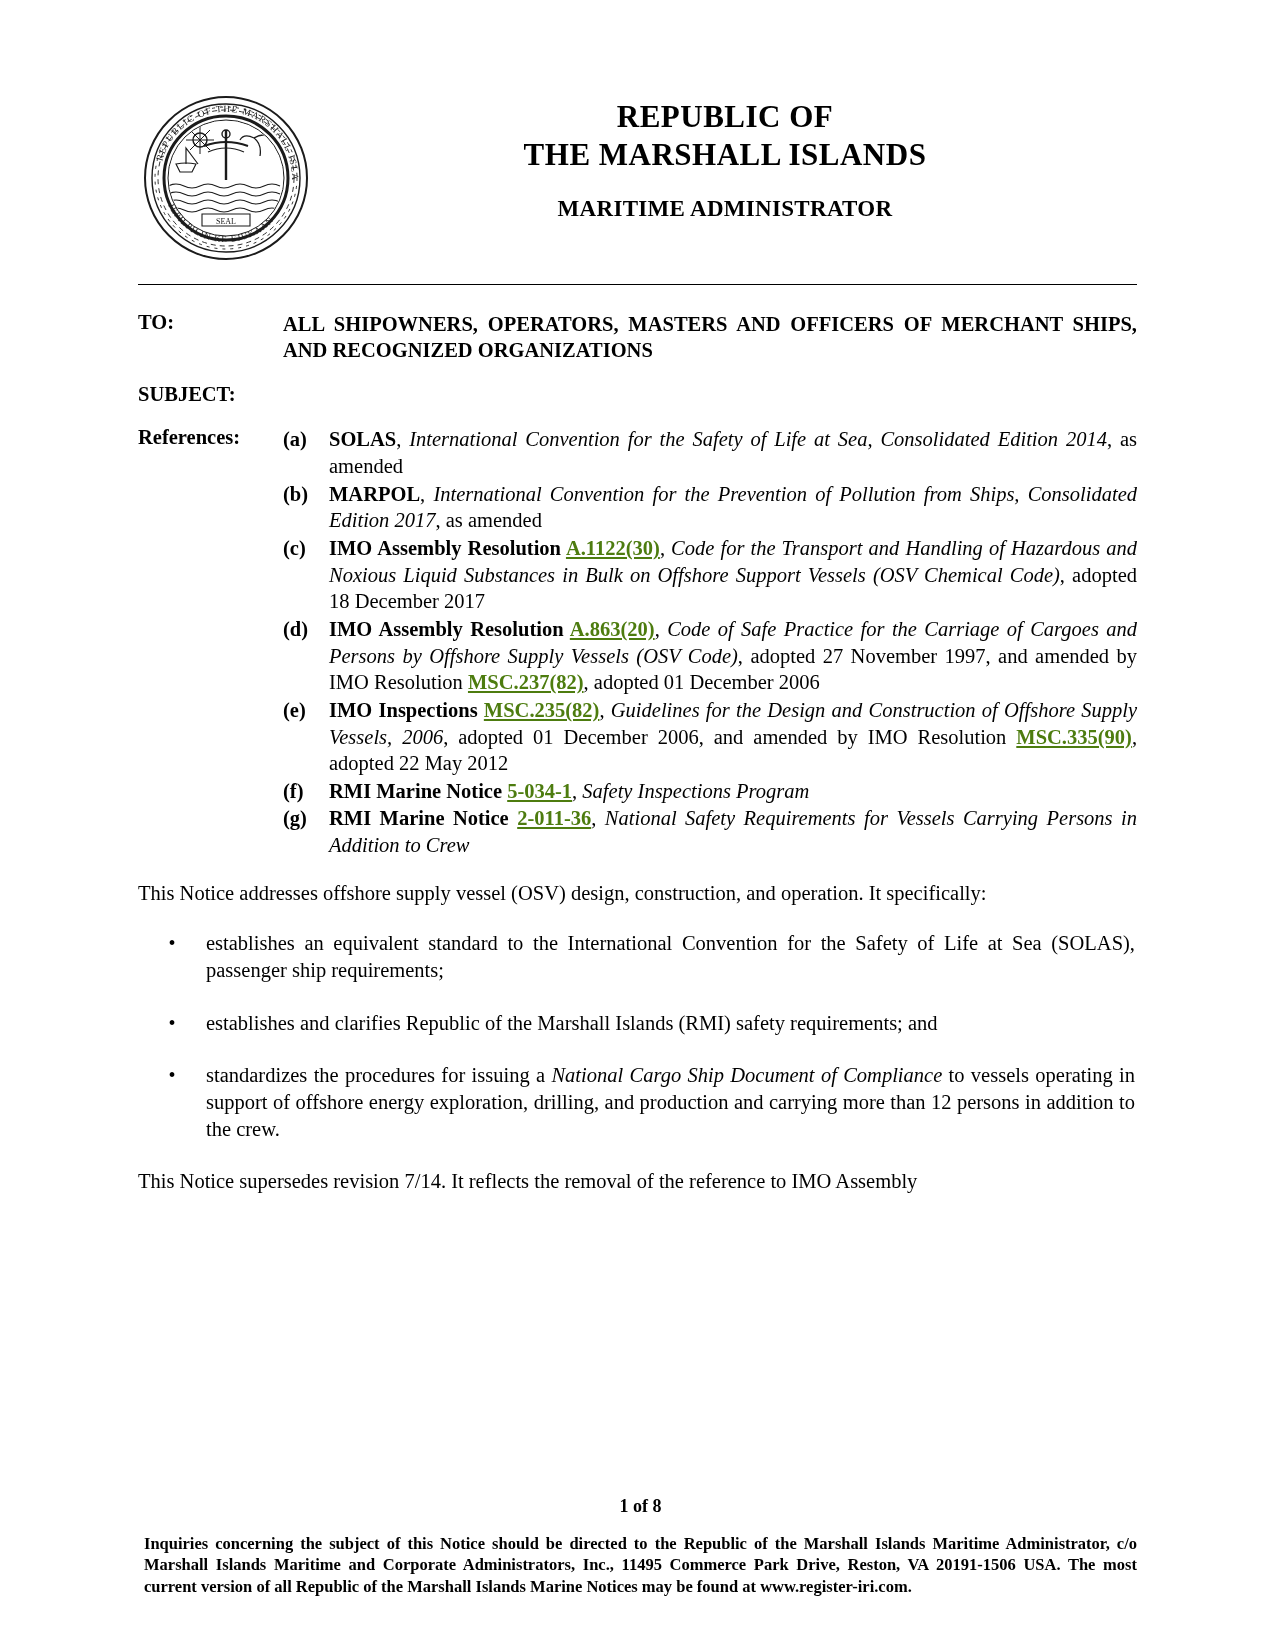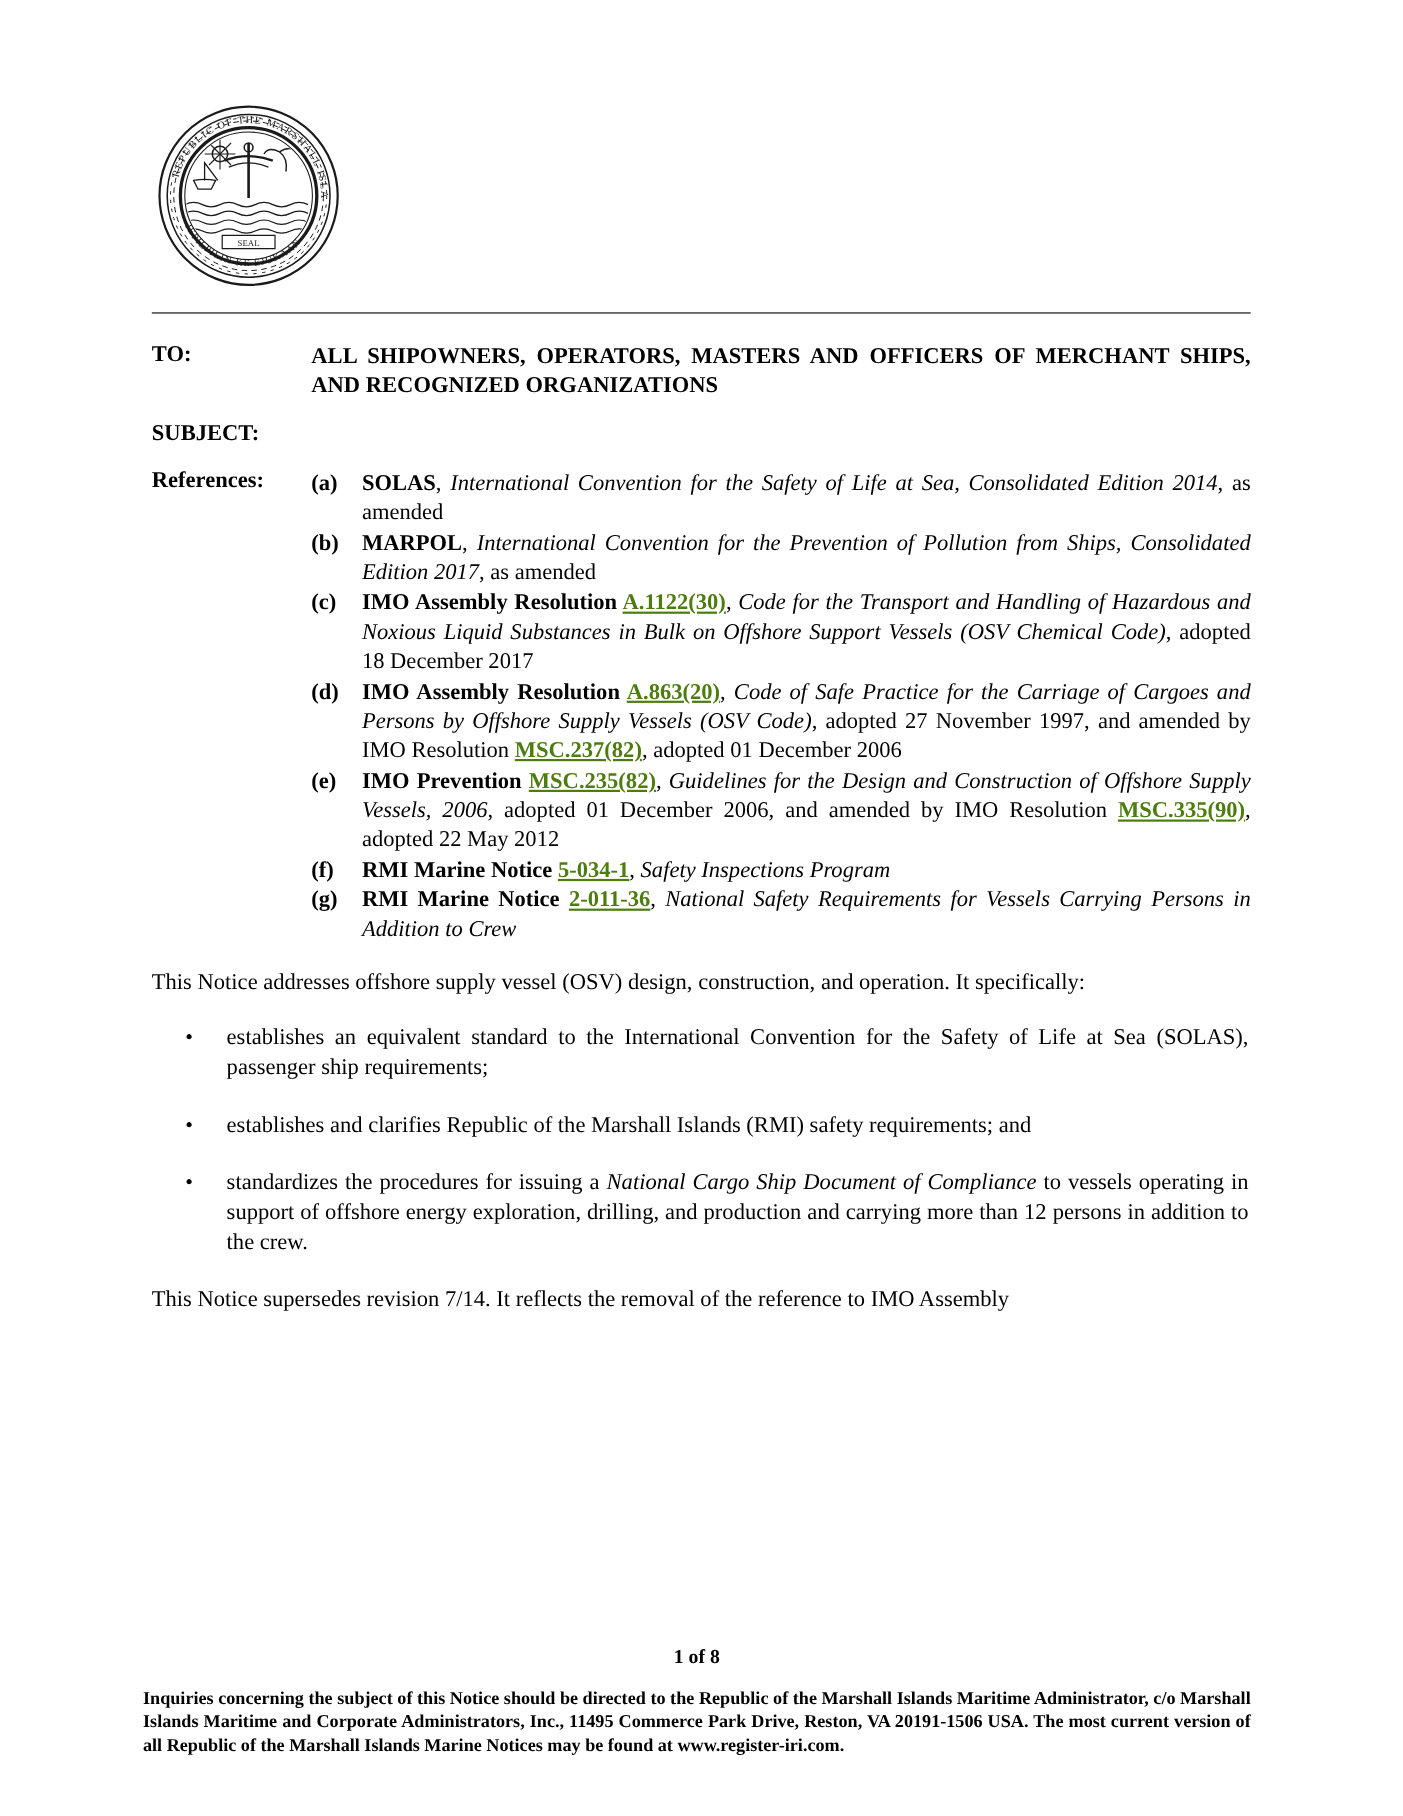--- a/index.html
+++ b/index.html
@@ -162,21 +162,21 @@
   }
   .bullet-text {
     flex: 1 1 auto;
     text-align: justify;
     padding-right: 2px;
   }
 
   
   .footer {
     position: absolute;
-    left: 130px;
+    left: 144px;
     right: 138px;
     bottom: 54px;
   }
   .page-num {
     text-align: center;
     font-weight: bold;
     font-size: 18px;
     margin-bottom: 16px;
   }
   .footer-text {
@@ -258,20 +258,25 @@
         </defs>
         <text font-family="'Liberation Serif', serif" font-size="9.5" fill="#1b1b1b" letter-spacing="1.2">
           <textPath href="#topArc" startOffset="8%">REPUBLIC OF THE MARSHALL ISLANDS</textPath>
         </text>
         <text font-family="'Liberation Serif', serif" font-size="9" fill="#1b1b1b" letter-spacing="1.1">
           <textPath href="#botArc" startOffset="14%">JEPILPILIN KE EJUKAAN</textPath>
         </text>
       </svg>
     </div>
 
+    <div class="header-center">
+      <div class="hdr-line1">REPUBLIC OF</div>
+      <div class="hdr-line2">THE MARSHALL ISLANDS</div>
+      <div class="hdr-line3">MARITIME ADMINISTRATOR</div>
+    </div>
 
   </div>
 
   <hr class="hr-rule">
 
   <div class="row">
     <div class="row-label">TO:</div>
     <div class="row-content to-text">ALL SHIPOWNERS, OPERATORS, MASTERS AND OFFICERS OF MERCHANT SHIPS, AND RECOGNIZED ORGANIZATIONS</div>
   </div>
 
@@ -293,21 +298,21 @@
         <div class="ref-item">
           <div class="ref-marker">(c)</div>
           <div class="ref-body"><span class="bold">IMO Assembly Resolution </span><span class="link">A.1122(30)</span><span>, </span><span class="italic">Code for the Transport and Handling of Hazardous and Noxious Liquid Substances in Bulk on Offshore Support Vessels (OSV Chemical Code)</span><span>, adopted 18 December 2017</span></div>
         </div>
         <div class="ref-item">
           <div class="ref-marker">(d)</div>
           <div class="ref-body"><span class="bold">IMO Assembly Resolution </span><span class="link">A.863(20)</span><span>, </span><span class="italic">Code of Safe Practice for the Carriage of Cargoes and Persons by Offshore Supply Vessels (OSV Code)</span><span>, adopted 27 November 1997, and amended by IMO Resolution </span><span class="link">MSC.237(82)</span><span>, adopted 01 December 2006</span></div>
         </div>
         <div class="ref-item">
           <div class="ref-marker">(e)</div>
-          <div class="ref-body"><span class="bold">IMO Prevention </span><span class="link">MSC.235(82)</span><span>, </span><span class="italic">Guidelines for the Design and Construction of Offshore Supply Vessels, 2006</span><span>, adopted 01 December 2006, and amended by IMO Resolution </span><span class="link">MSC.335(90)</span><span>, adopted 22 May 2012</span></div>
+          <div class="ref-body"><span class="bold">IMO Inspections </span><span class="link">MSC.235(82)</span><span>, </span><span class="italic">Guidelines for the Design and Construction of Offshore Supply Vessels, 2006</span><span>, adopted 01 December 2006, and amended by IMO Resolution </span><span class="link">MSC.335(90)</span><span>, adopted 22 May 2012</span></div>
         </div>
         <div class="ref-item">
           <div class="ref-marker">(f)</div>
           <div class="ref-body"><span class="bold">RMI Marine Notice </span><span class="link">5-034-1</span><span>, </span><span class="italic">Safety Inspections Program</span></div>
         </div>
         <div class="ref-item">
           <div class="ref-marker">(g)</div>
           <div class="ref-body"><span class="bold">RMI Marine Notice </span><span class="link">2-011-36</span><span>, </span><span class="italic">National Safety Requirements for Vessels Carrying Persons in Addition to Crew</span></div>
         </div>
       </div>

